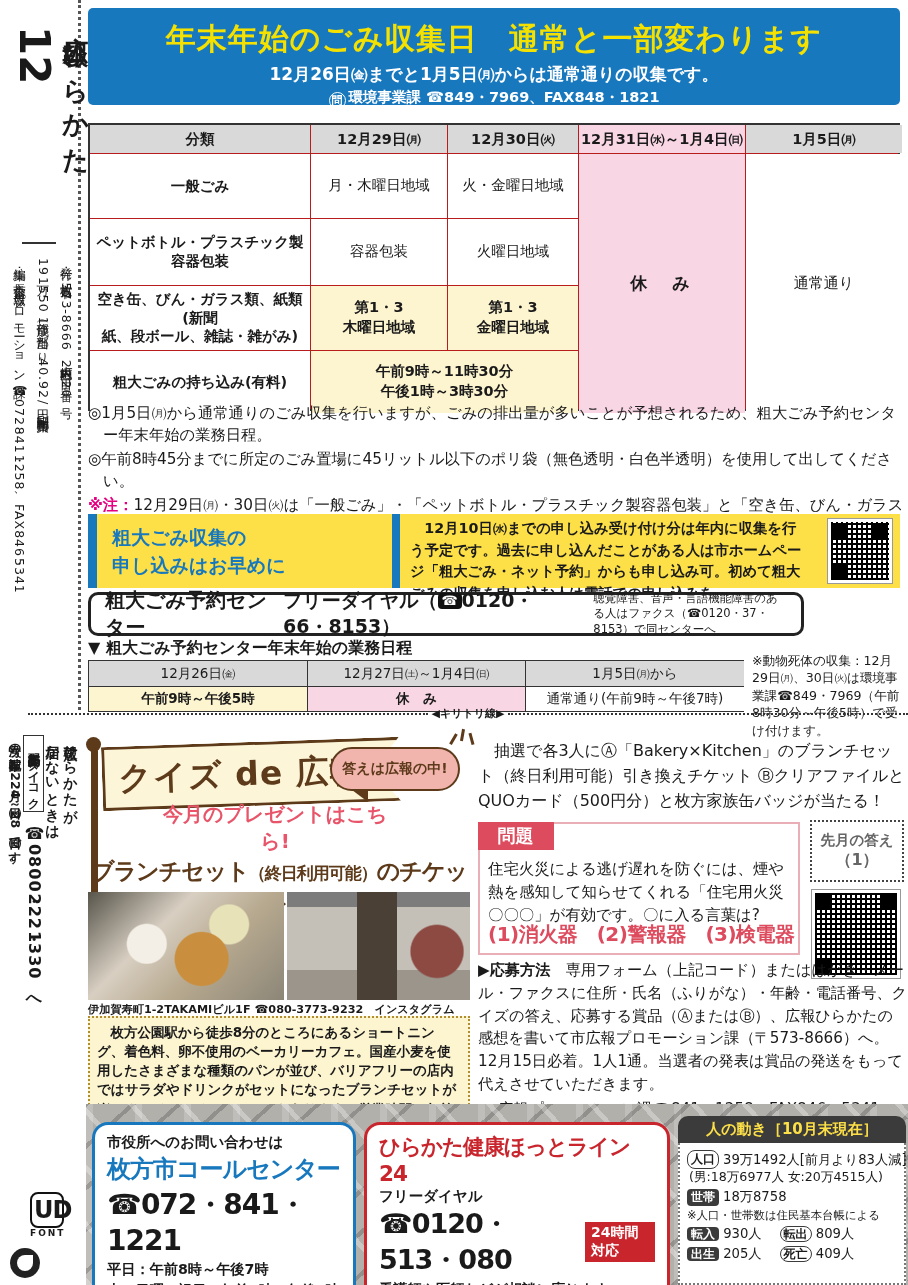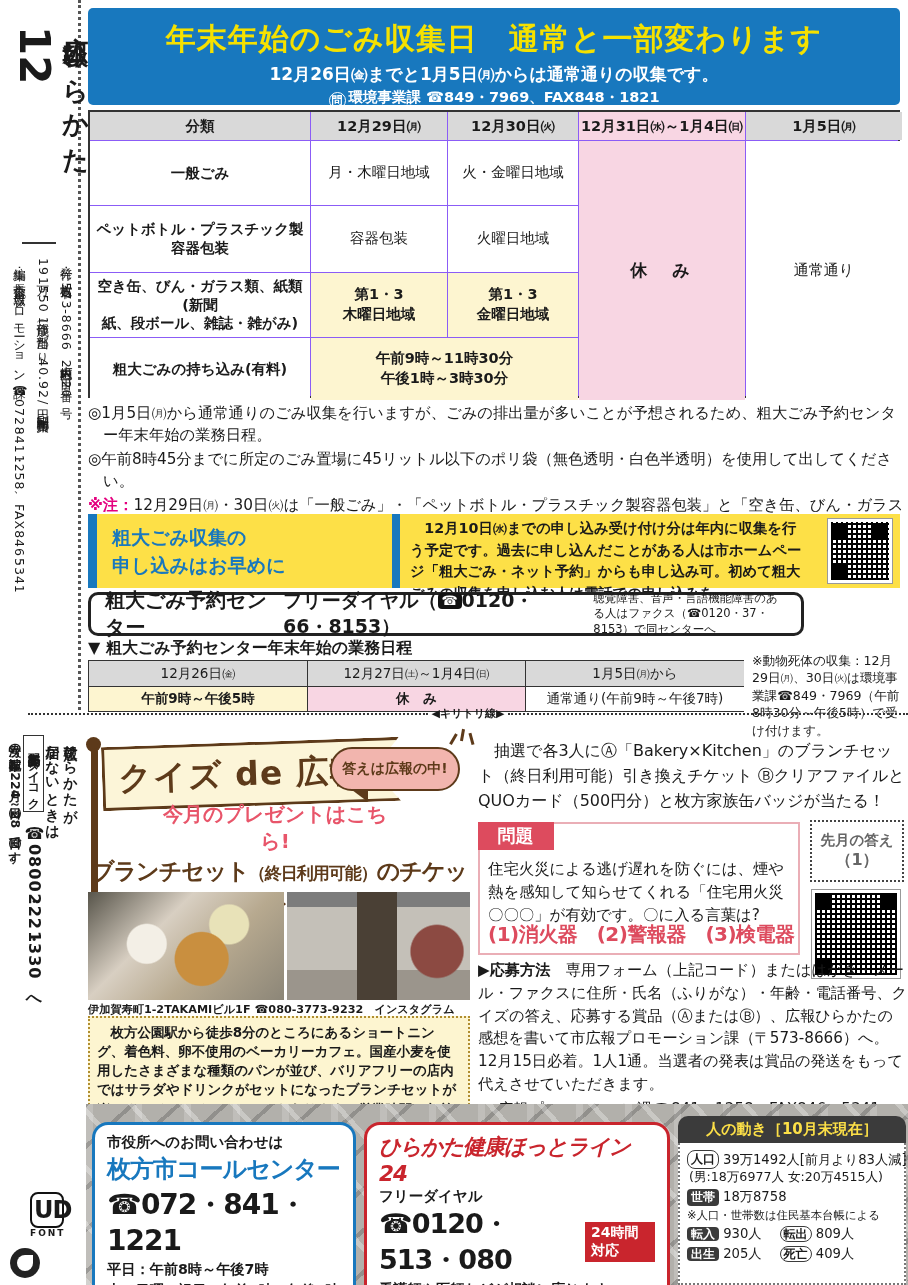--- a/index.html
+++ b/index.html
@@ -27,21 +27,21 @@
   .ink-logo::after { content:""; position:absolute; left:7px; top:7px; width:16px; height:16px; border-radius:50% 0 50% 50%; background:#fff; }
 
   
   .header { position:absolute; left:88px; top:8px; width:812px; height:97px; background:#1878be; border-radius:5px; text-align:center; color:#fff; }
   .header-title { padding-top:11px; font-size:30px; font-weight:bold; color:#f5e100; letter-spacing:1px; }
   .header-sub { font-size:17px; font-weight:bold; margin-top:3px; }
   .header-contact { font-size:14.5px; margin-top:2px; font-weight:bold; }
   .circ { display:inline-flex; align-items:center; justify-content:center; border:1.5px solid currentColor; border-radius:50%; width:17px; height:17px; font-size:11px; vertical-align:-2px; margin-right:3px; }
 
   
-  .gtable { position:absolute; left:88px; top:110px; width:812px; height:288px; display:grid; grid-template-columns:220px 136px 130px 166px 156px; grid-template-rows:28px 64px 66px 64px 62px; border:2.5px solid #333; background:#8b5cf6; grid-gap:1px; }
+  .gtable { position:absolute; left:88px; top:123px; width:812px; height:288px; display:grid; grid-template-columns:220px 136px 130px 166px 156px; grid-template-rows:28px 64px 66px 64px 62px; border:2.5px solid #333; background:#b91c1c; grid-gap:1px; }
   .gtable > div { background:#fff; display:flex; align-items:center; justify-content:center; text-align:center; }
   .bg-gray { background:#d9d9d9 !important; }
   .bg-pink { background:#f8d6e3 !important; }
   .bg-yellow { background:#fdf5d0 !important; }
   .hcell { font-size:14.5px; font-weight:bold; }
   .cat { font-weight:bold; font-size:14.5px; line-height:1.3; padding:0 4px; }
   .dcell { font-size:14.5px; line-height:1.35; }
   .pre { white-space:pre-line; }
   .holiday-cell { grid-column:4; grid-row:2/6; font-size:17px; font-weight:bold; letter-spacing:4px; }
   .normal-cell { grid-column:5; grid-row:2/6; font-size:15px; }
@@ -127,21 +127,21 @@
   .bottom-bg { position:absolute; left:86px; top:1104px; width:822px; height:181px; background-color:#b2b0ab; background-image:
       repeating-linear-gradient(48deg, rgba(255,255,255,.3) 0 5px, rgba(0,0,0,0) 5px 38px),
       repeating-linear-gradient(-42deg, rgba(60,60,60,.28) 0 4px, rgba(0,0,0,0) 4px 31px),
       repeating-linear-gradient(90deg, rgba(255,255,255,.18) 0 7px, rgba(0,0,0,0) 7px 49px); }
   .cc-box { position:absolute; left:92px; top:1122px; width:264px; height:163px; background:#fff; border:3.5px solid #1878be; border-bottom:none; border-radius:16px 16px 0 0; padding:8px 12px 9px; }
   .cc-lead { font-size:14.5px; font-weight:bold; }
   .cc-name { font-size:24px; font-weight:bold; color:#1878be; letter-spacing:-1px; margin-top:1px; }
   .cc-phone { font-size:28px; font-weight:bold; letter-spacing:-1px; margin-top:1px; }
   .cc-hours { font-size:14.2px; font-weight:bold; line-height:1.45; margin-top:2px; }
   .hl-box { position:absolute; left:364px; top:1122px; width:306px; height:163px; background:#fff; border:3.5px solid #c9252d; border-bottom:none; border-radius:16px 16px 0 0; padding:7px 12px 0; }
-  .hl-name { font-size:21.5px; font-weight:bold; color:#c9252d; letter-spacing:-1px;font-style:italic; }
+  .hl-name { font-size:21.5px; font-weight:bold; color:#c9252d; letter-spacing:-1px; }
   .hl-dial { font-size:14.5px; font-weight:bold; margin-top:1px; }
   .hl-phonerow { display:flex; align-items:center; gap:4px; }
   .hl-phone { font-size:27px; font-weight:bold; letter-spacing:-1px; }
   .badge-red { background:#c9252d; color:#fff; font-size:14px; font-weight:bold; padding:2px 6px; }
   .hl-desc { font-size:14.2px; font-weight:bold; margin-top:2px; }
   .pop-box { position:absolute; left:678px; top:1116px; width:228px; height:169px; }
   .pop-header { background:#3b3b3b; color:#fde047; font-weight:bold; font-size:15px; text-align:center; border-radius:10px 10px 0 0; padding:4px 0; }
   .pop-body { background:#fff; border:2px dotted #777; border-top:none; padding:5px 7px 0; font-size:13.2px; height:142px; }
   .pop-row { display:flex; align-items:center; gap:4px; margin-top:2px; white-space:nowrap; }
   .badge-f { background:#3b3b3b; color:#fff; border-radius:4px; padding:0 4px; font-size:12px; font-weight:bold; }

